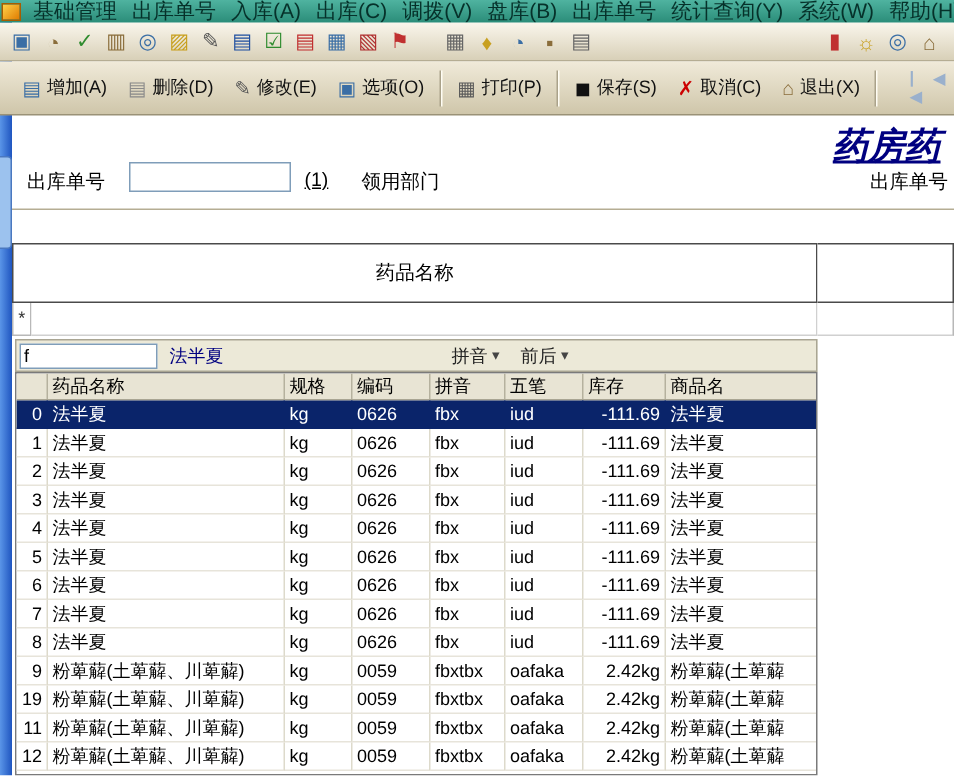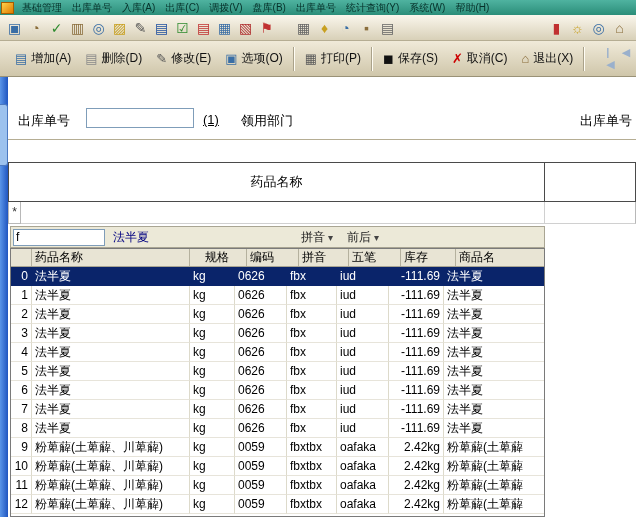--- a/index.html
+++ b/index.html
@@ -13,21 +13,21 @@
   .left-strip{position:absolute;left:0;top:0;width:8px;height:517px;z-index:6;
     background:linear-gradient(90deg,#5a95e8,#1f55c0);}
   .side-tab{position:absolute;left:0;top:104px;width:8px;height:62px;
     background:#9cc2ee;border:1px solid #4a78c0;border-left:none;border-radius:0 3px 3px 0;}
   
   .menu-bar{position:absolute;left:0;top:0;width:636px;height:15px;z-index:8;
     background:linear-gradient(180deg,#4fb3a0,#2b8d79);
     display:flex;align-items:center;overflow:hidden;}
   .app-mini-icon{width:13px;height:12px;flex:0 0 13px;margin:0 3px 0 1px;
     background:linear-gradient(135deg,#ffd24a,#e07b00);border:1px solid #a85c00;}
-  .menu-item{font-size:10px;color:#06312a;padding:0 5px;white-space:nowrap;cursor:default;}
+  .menu-item{font-size:14px;color:#06312a;padding:0 5px;white-space:nowrap;cursor:default;}
   
   .icon-toolbar{position:absolute;left:0;top:15px;width:636px;height:26px;z-index:7;
     background:linear-gradient(180deg,#faf6ec,#d8d0b8);border-bottom:1px solid #b5ad93;
     display:flex;align-items:center;padding:0 4px;}
   .icon-group{display:flex;align-items:center;}
   .icon-group.mid{margin-left:16px;}
   .icon-group.right{margin-left:auto;margin-right:2px;}
   .tb-icon{width:21px;height:20px;display:flex;align-items:center;justify-content:center;
     font-size:14px;border-radius:2px;cursor:default;}
   
@@ -181,20 +181,21 @@
       </div>
       <span class="act-sep"></span>
     </div>
   <div class="nav-group">
       <span class="nav-btn">|◀</span>
       <span class="nav-btn">◀</span>
     </div>
 </div>
 
 <div class="content">
+  <div class="page-title">药房药</div>
 
   <span class="lbl lbl1">出库单号</span>
   <input class="inp inp-order" value="" style="">
   <span class="hint">(1)</span>
   <span class="lbl lbl2">领用部门</span>
   <span class="lbl lbl3">出库单号</span>
 
   <div class="groove"></div>
 
   <div class="entry-grid">
@@ -219,21 +220,21 @@
     <div class="dd dd2">
       <span>前后</span>
       <span class="arr">▾</span>
     </div>
   </div>
 
   <div class="lookup">
     <div class="lk-header">
         <span class="lk-cell num"></span>
         <span class="lk-cell" style="width: 158px;">药品名称</span>
-        <span class="lk-cell" style="width: 45px; margin-left: 12px;">规格</span>
+        <span class="lk-cell" style="width: 45px;">规格</span>
         <span class="lk-cell" style="width: 52px;">编码</span>
         <span class="lk-cell" style="width: 50px;">拼音</span>
         <span class="lk-cell" style="width: 52px;">五笔</span>
         <span class="lk-cell" style="width: 55px;">库存</span>
         <span class="lk-cell" style="width: 102px;">商品名</span>
       </div>
     <div class="lk-body">
         <div class="lk-row selected">
           <span class="lk-cell num">0</span>
           <span class="lk-cell" style="width: 158px;">法半夏</span>
@@ -328,21 +329,21 @@
           <span class="lk-cell num">9</span>
           <span class="lk-cell" style="width: 158px;">粉萆薢(土萆薢、川萆薢)</span>
           <span class="lk-cell" style="width: 45px;">kg</span>
           <span class="lk-cell" style="width: 52px;">0059</span>
           <span class="lk-cell" style="width: 50px;">fbxtbx</span>
           <span class="lk-cell" style="width: 52px;">oafaka</span>
           <span class="lk-cell right" style="width: 55px;">2.42kg</span>
           <span class="lk-cell" style="width: 102px;">粉萆薢(土萆薢</span>
         </div>
         <div class="lk-row">
-          <span class="lk-cell num">10</span>
+          <span class="lk-cell num">19</span>
           <span class="lk-cell" style="width: 158px;">粉萆薢(土萆薢、川萆薢)</span>
           <span class="lk-cell" style="width: 45px;">kg</span>
           <span class="lk-cell" style="width: 52px;">0059</span>
           <span class="lk-cell" style="width: 50px;">fbxtbx</span>
           <span class="lk-cell" style="width: 52px;">oafaka</span>
           <span class="lk-cell right" style="width: 55px;">2.42kg</span>
           <span class="lk-cell" style="width: 102px;">粉萆薢(土萆薢</span>
         </div>
         <div class="lk-row">
           <span class="lk-cell num">11</span>

